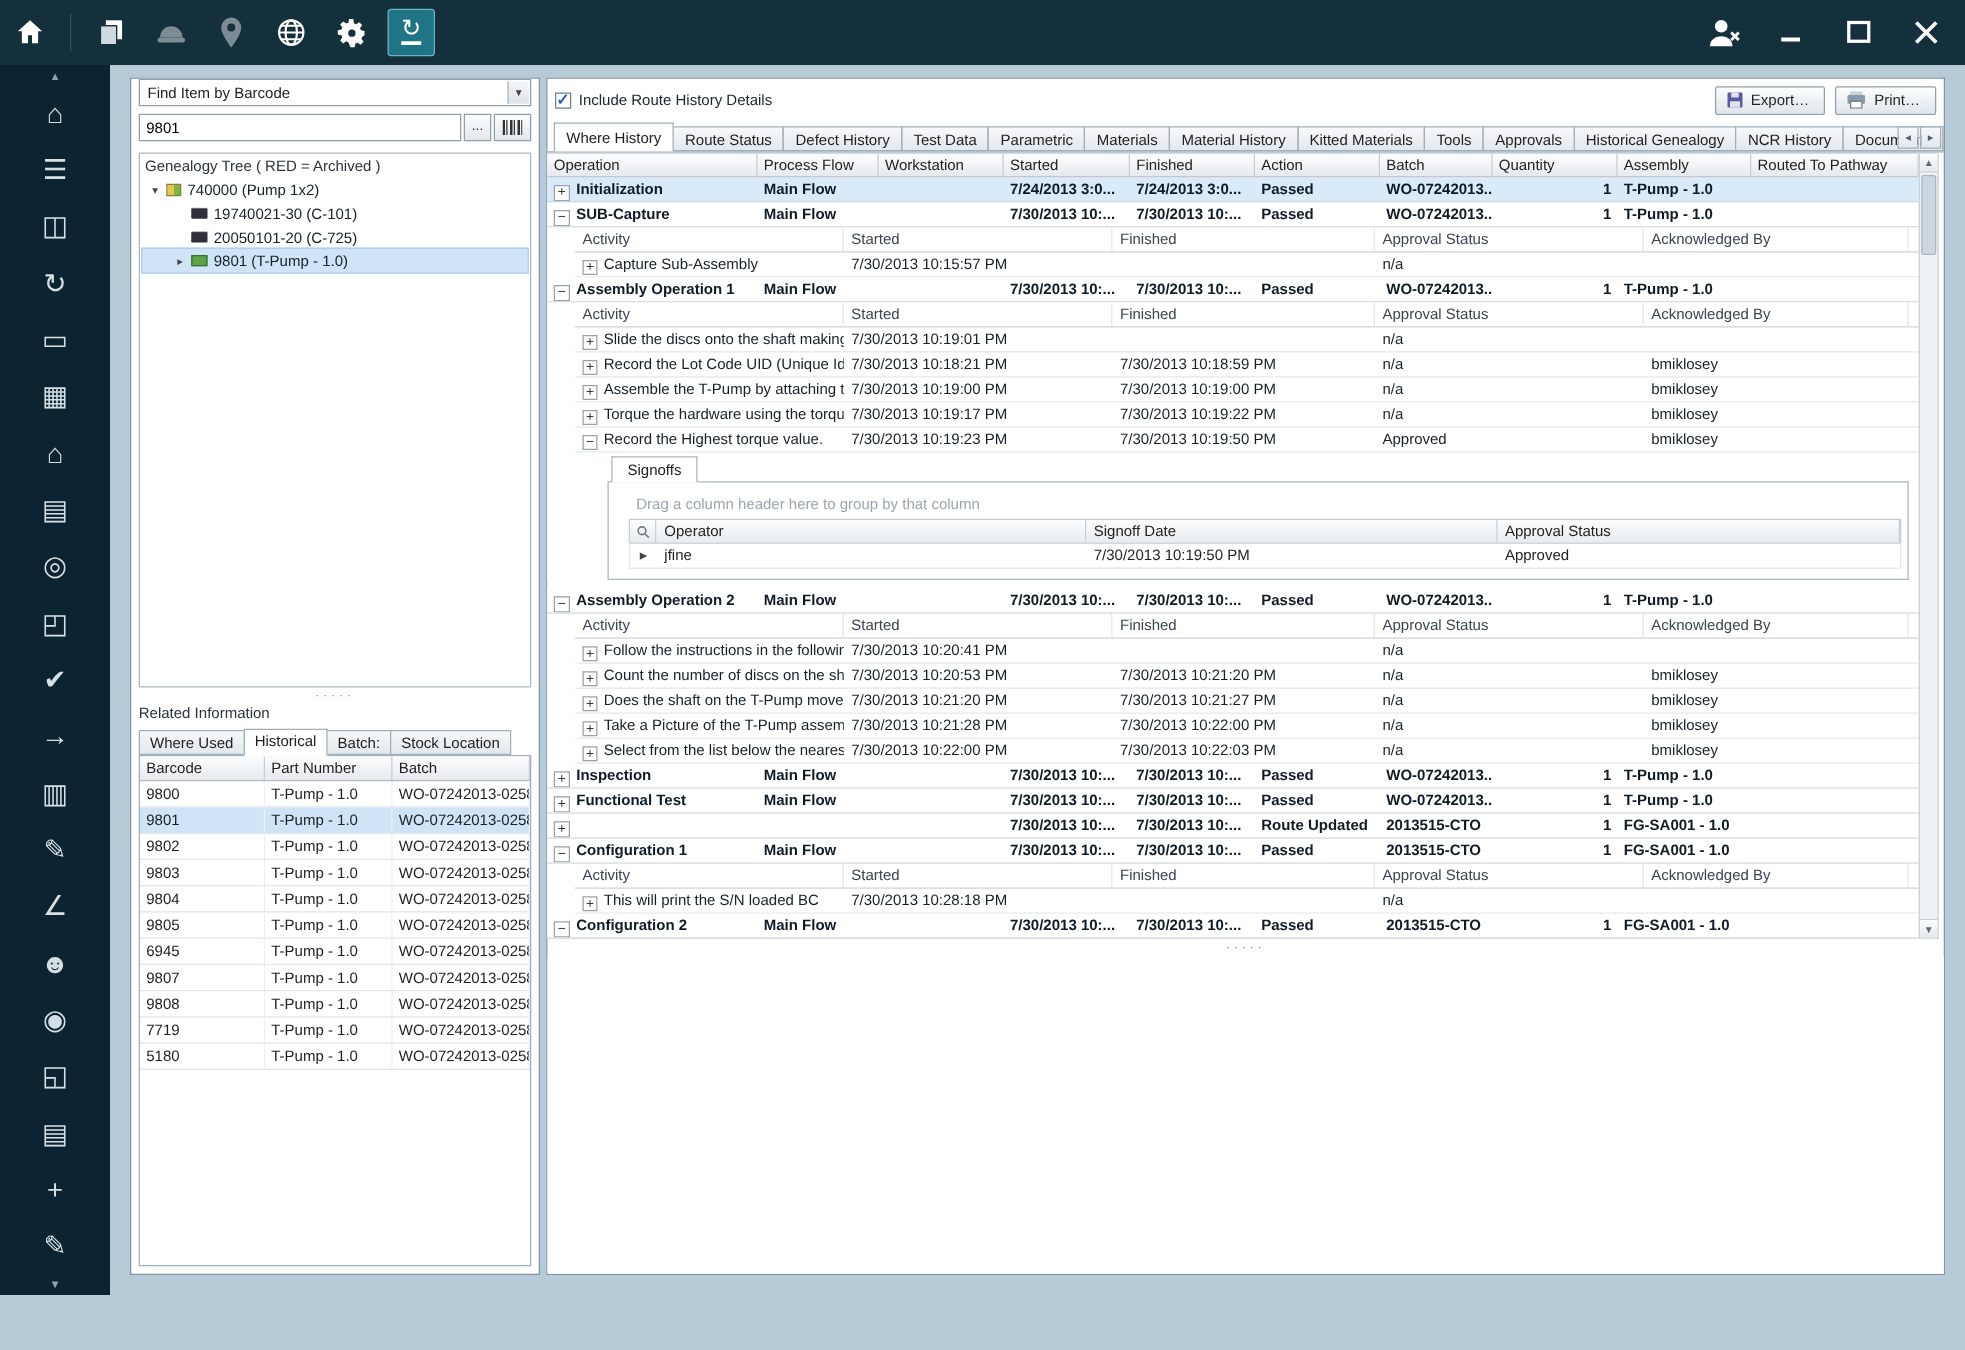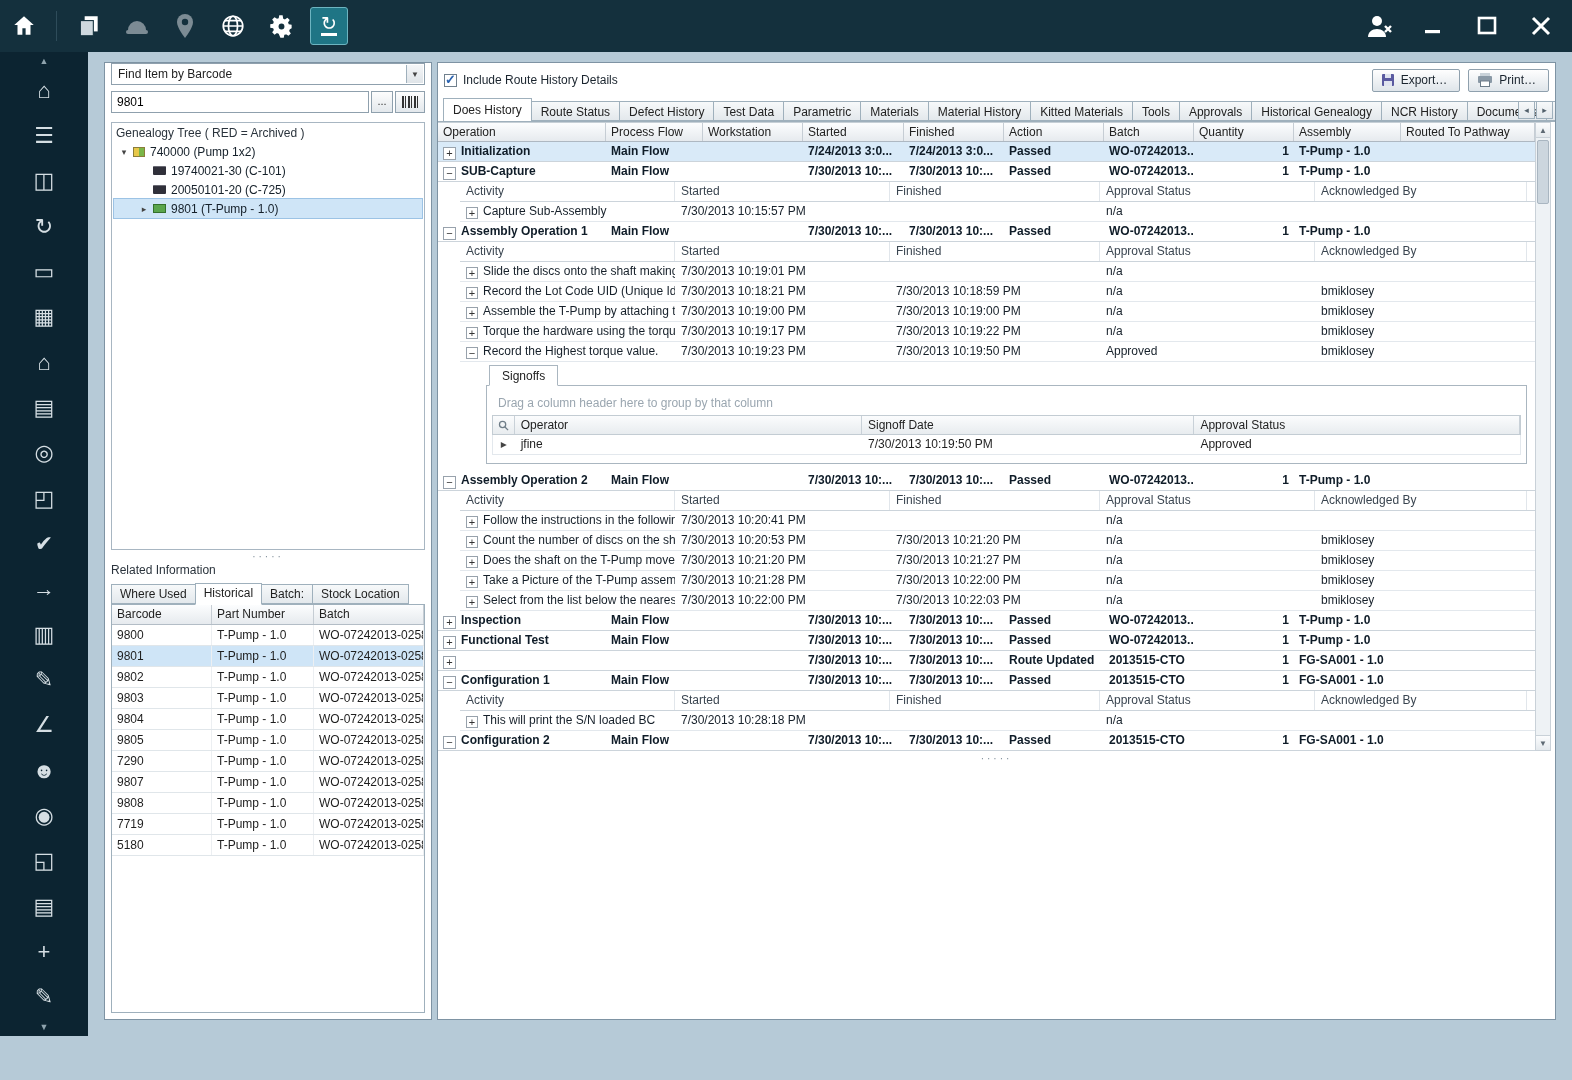--- a/index.html
+++ b/index.html
@@ -91,21 +91,21 @@
   .exp { display:inline-block; width:13px; height:13px; line-height:11px; text-align:center; border:1px solid #98a2ac; background:#fff; color:#333; font-weight:400; font-size:11px; margin-right:5px; vertical-align:-2px; }
   .exp.sm { width:12px; height:12px; line-height:10px; margin-right:5px; }
   .detail { padding-left:22px; background:#fff; }
   .d-head { display:flex; height:20px; line-height:19px; border-bottom:1px solid #ccd4db; color:#3a4550; }
   .dh { padding:0 6px; border-right:1px solid #e1e6eb; white-space:nowrap; overflow:hidden; }
   .d-row { display:flex; height:20px; line-height:19px; border-bottom:1px solid #e3e8ed; color:#16202a; }
   .dc { padding:0 6px; white-space:nowrap; overflow:hidden; }
 
   .so-wrap { margin:3px 0 7px 26px; width:1041px; }
   .so-tab { display:inline-block; height:21px; line-height:20px; padding:0 12px; border:1px solid #aab6c0; border-bottom:1px solid #fff; background:#fff; position:relative; z-index:2; margin-left:3px; color:#222; }
-  .so-panel { border:1px solid #aab6c0; margin-top:-1px; background:#fff; padding:5px 5px 8px 5px; }
+  .so-panel { border:1px solid #aab6c0; margin-top:-1px; background:#fff; padding:5px 5px 8px 16px; }
   .so-hint { height:24px; line-height:24px; color:#9aa6b0; padding-left:6px; }
   .so-head { display:flex; height:20px; line-height:19px; background:linear-gradient(#fbfcfd,#e8ecef); border:1px solid #c3ccd3; }
   .sh { padding:0 6px; border-right:1px solid #c9d1d8; white-space:nowrap; overflow:hidden; color:#222; }
   .sh.si, .sc.si { display:flex; align-items:center; justify-content:center; padding:0; color:#444; }
   .so-row { display:flex; height:20px; line-height:19px; border:1px solid #e3e8ed; border-top:none; }
   .sc { padding:0 6px; white-space:nowrap; overflow:hidden; }
 
   .vscroll { width:16px; background:#eef2f5; border:1px solid #c9d1d8; display:flex; flex-direction:column; }
   .vs-btn { height:15px; font-size:8px; color:#5e6a74; display:flex; align-items:center; justify-content:center; background:linear-gradient(#fbfcfd,#e4e9ed); border-bottom:1px solid #c9d1d8; }
   .vs-btn:last-child { border-bottom:none; border-top:1px solid #c9d1d8; }
@@ -308,21 +308,21 @@
               <div class="rc" style="width:100px">9804</div>
               <div class="rc" style="width:102px">T-Pump - 1.0</div>
               <div class="rc" style="width:110px">WO-07242013-0258</div>
             </div>
             <div class="rrow">
               <div class="rc" style="width:100px">9805</div>
               <div class="rc" style="width:102px">T-Pump - 1.0</div>
               <div class="rc" style="width:110px">WO-07242013-0258</div>
             </div>
             <div class="rrow">
-              <div class="rc" style="width:100px">7290</div>
+              <div class="rc" style="width:100px">6945</div>
               <div class="rc" style="width:102px">T-Pump - 1.0</div>
               <div class="rc" style="width:110px">WO-07242013-0258</div>
             </div>
             <div class="rrow">
               <div class="rc" style="width:100px">9807</div>
               <div class="rc" style="width:102px">T-Pump - 1.0</div>
               <div class="rc" style="width:110px">WO-07242013-0258</div>
             </div>
             <div class="rrow">
               <div class="rc" style="width:100px">9808</div>
@@ -362,21 +362,21 @@
             <svg width="16" height="14" viewBox="0 0 16 14">
                 <rect x="3" y="0" width="10" height="4" fill="#c9d2d9"></rect>
                 <rect x="1" y="3" width="14" height="7" rx="1" fill="#8a99a6"></rect>
                 <rect x="3.5" y="8" width="9" height="5.5" fill="#fff" stroke="#6e7d8a"></rect>
               </svg>
             <span>Print…</span>
           </button>
         </div>
       </div>
       <div class="mp-tabs" id="main-tabs-host">
-          <div class="tab active">Does History</div>
+          <div class="tab active">Where History</div>
           <div class="tab">Route Status</div>
           <div class="tab">Defect History</div>
           <div class="tab">Test Data</div>
           <div class="tab">Parametric</div>
           <div class="tab">Materials</div>
           <div class="tab">Material History</div>
           <div class="tab">Kitted Materials</div>
           <div class="tab">Tools</div>
           <div class="tab">Approvals</div>
           <div class="tab">Historical Genealogy</div>

